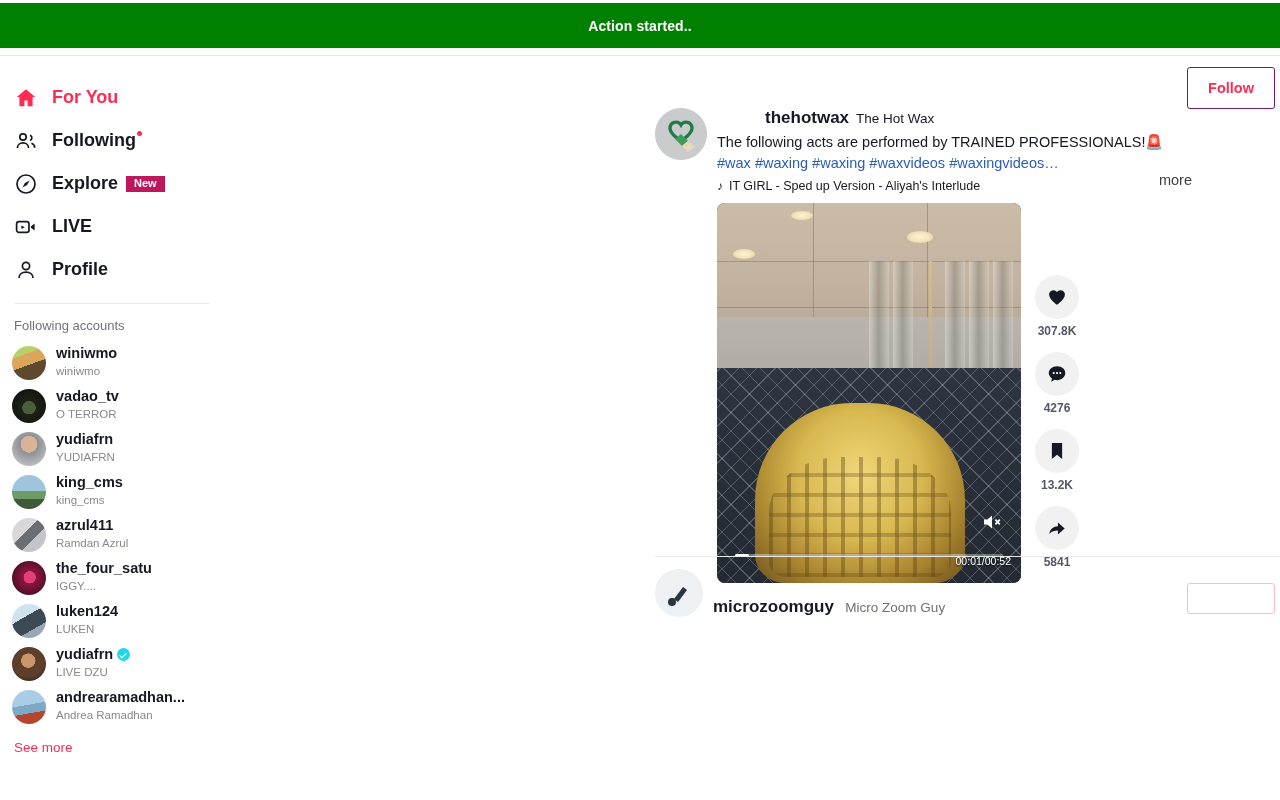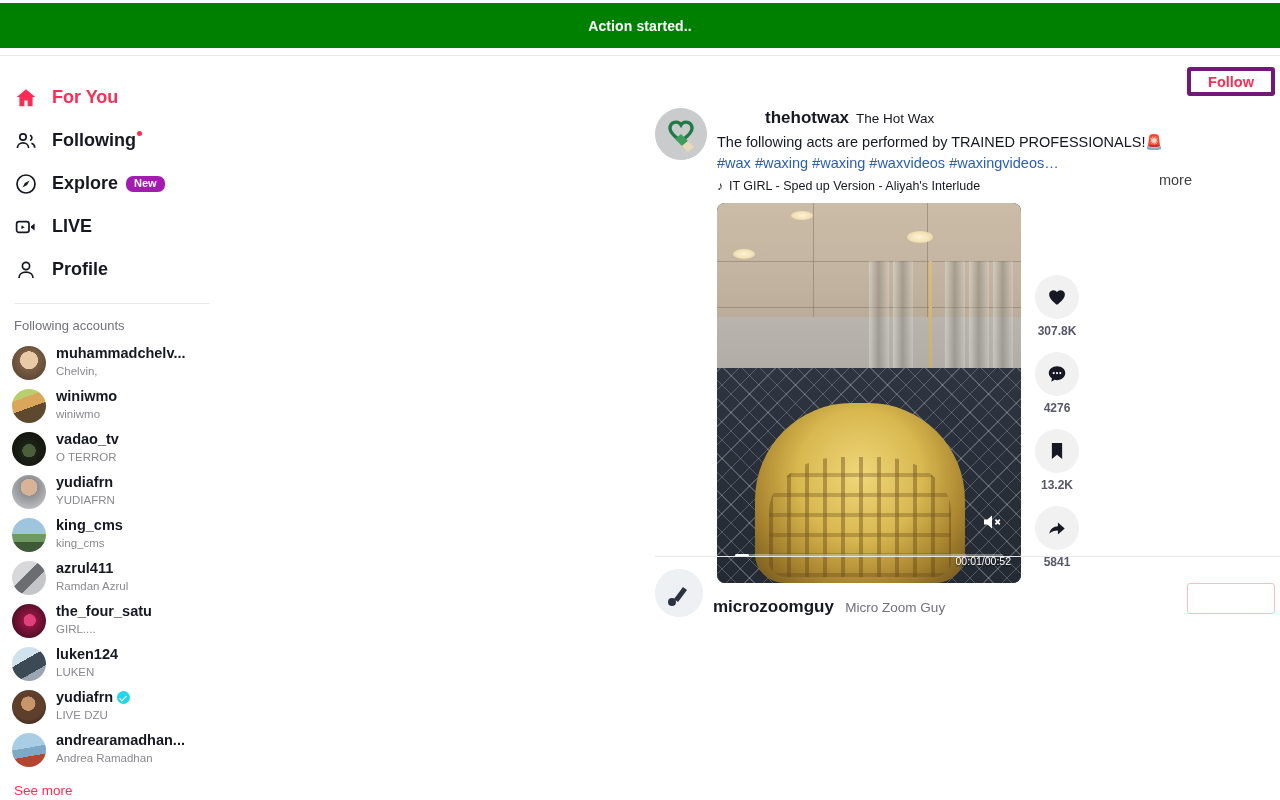--- a/index.html
+++ b/index.html
@@ -69,25 +69,25 @@
   }
   .nav-item.active .nav-label { color: #fe2c55; }
   .dot-badge {
     width: 5px; height: 5px; border-radius: 50%;
     background: #fe2c55;
     position: relative;
     top: -7px; left: 1px;
   }
   .new-badge {
     margin-left: 8px;
-    background: #a21caf;
+    background: #be185d;
     color: #fff;
     font-size: 11px;
     font-weight: bold;
-    border-radius: 7px;
+    border-radius: 0;
     padding: 2px 8px 3px 8px;
     line-height: 1;
   }
 
   .divider {
     height: 1px;
     background: #e9e9ea;
     margin: 12px 14px 0 14px;
     width: 196px;
   }
@@ -183,22 +183,22 @@
   .music {
     font-size: 12.5px;
     margin-top: 5px;
     display: flex;
     align-items: center;
   }
   .music-note { margin-right: 6px; font-size: 12px; }
   .follow-btn {
     position: absolute;
     right: 5px; top: 11px;
-    width: 88px; height: 29px;
-    border: 4px solid #701a75;
+    width: 88px; height: 42px;
+    border: 1px solid #701a75;
     border-radius: 3px;
     background: #fff;
     color: #fe2c55;
     font-size: 14.5px;
     font-weight: bold;
     cursor: pointer;
     font-family: "Liberation Sans", sans-serif;
   }
 
   
@@ -417,29 +417,20 @@
         <span class="nav-label">Profile</span>
       </div>
 
     </div>
 
     <div class="divider"></div>
     <div class="section-title">Following accounts</div>
 
     <div>
 
-      <div class="acct">
-        <span class="avatar-sm" style="background:radial-gradient(circle at 50% 42%, #e8c9a8 0 34%, #7a5e44 35%, #4e3c2c 100%)"></span>
-        <span class="acct-text">
-          <span class="acct-name">
-              <span>muhammadchelv...</span>
-            </span>
-          <span class="acct-sub">Chelvin,</span>
-        </span>
-      </div>
 
       <div class="acct">
         <span class="avatar-sm" style="background:linear-gradient(160deg,#b9cf6e 0 28%, #d9a65c 28% 54%, #5d4a2e 54% 100%)"></span>
         <span class="acct-text">
           <span class="acct-name">
               <span>winiwmo</span>
             </span>
           <span class="acct-sub">winiwmo</span>
         </span>
       </div>
@@ -483,21 +474,21 @@
           <span class="acct-sub">Ramdan Azrul</span>
         </span>
       </div>
 
       <div class="acct">
         <span class="avatar-sm" style="background:radial-gradient(circle at 52% 48%, #e0417a 0 24%, #8e1540 25%, #2b0a18 100%)"></span>
         <span class="acct-text">
           <span class="acct-name">
               <span>the_four_satu</span>
             </span>
-          <span class="acct-sub">GIRL....</span>
+          <span class="acct-sub">IGGY....</span>
         </span>
       </div>
 
       <div class="acct">
         <span class="avatar-sm" style="background:linear-gradient(150deg,#cfe2ee 0 38%, #3c4a55 38% 70%, #9aa7b2 70% 100%)"></span>
         <span class="acct-text">
           <span class="acct-name">
               <span>luken124</span>
             </span>
           <span class="acct-sub">LUKEN</span>

